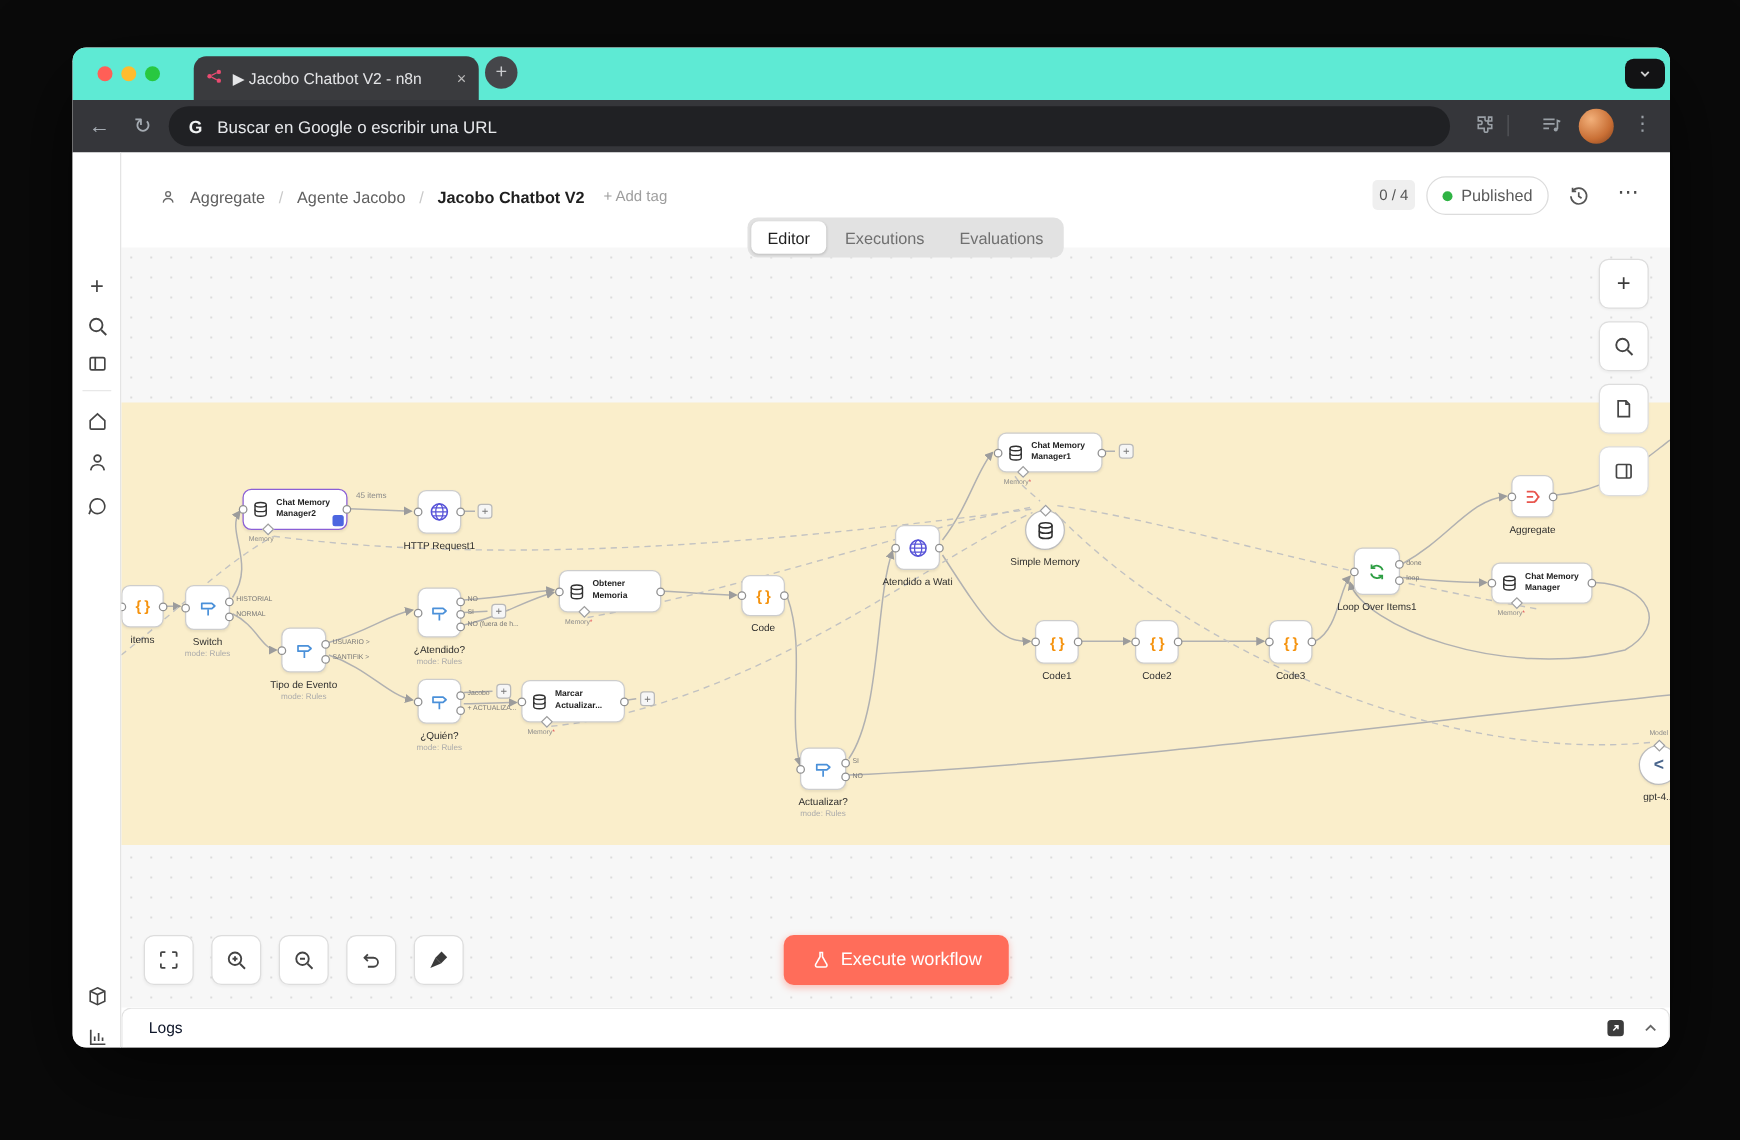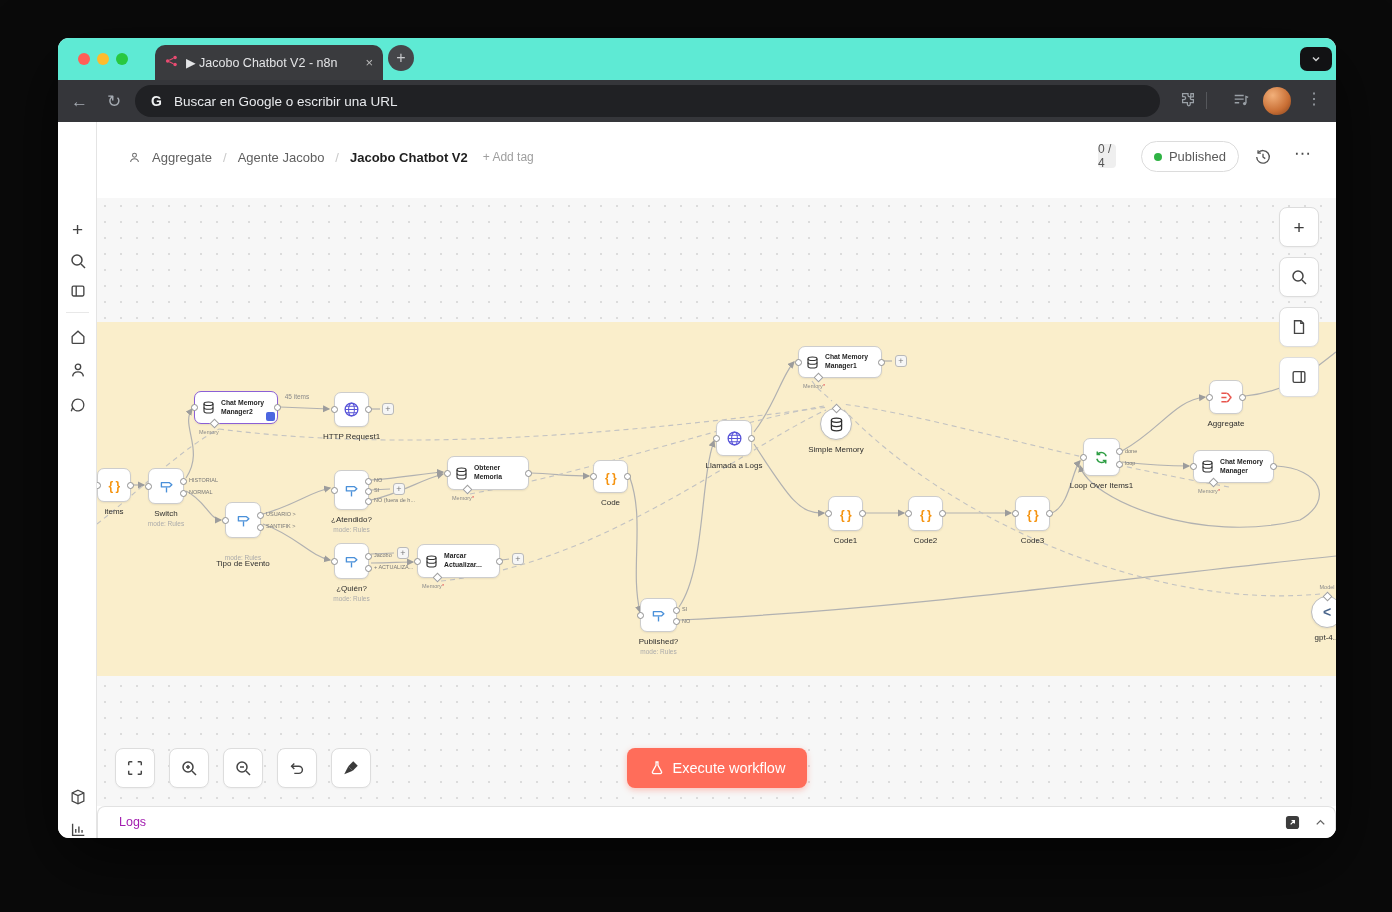--- a/index.html
+++ b/index.html
@@ -29,38 +29,38 @@
   .sicon svg{width:18px;height:18px;display:block;}
   .sdivider{position:absolute;left:8px;top:190px;width:23px;height:1px;background:#e8e8e8;}
   .headrect{position:absolute;left:39px;top:84px;width:1239px;height:76px;background:#fff;}
   .canvasrect{position:absolute;left:39px;top:160px;width:1239px;height:608px;background:#f7f7f7;background-image:radial-gradient(#dcdcdc 1px,transparent 1.2px);background-size:16px 16px;}
   .sticky{position:absolute;left:39px;top:284px;width:1239px;height:354px;background:#faeecb;}
   .edges{position:absolute;left:0;top:0;width:1278px;height:800px;pointer-events:none;}
   .crumbs{position:absolute;left:70px;top:107px;height:24px;display:flex;align-items:center;gap:11px;font-size:13px;color:#606060;}
   .crumbs .slash{color:#c9c9c9;}
   .crumbs .wfname{color:#1f1f1f;font-weight:700;}
   .crumbs .addtag{color:#9e9e9e;font-size:12px;margin-left:4px;}
-  .counter{position:absolute;left:1040px;top:106px;width:18px;height:24px;background:#efefef;border-radius:4px;color:#555;font-size:12px;display:flex;align-items:center;justify-content:center;}
+  .counter{position:absolute;left:1040px;top:106px;width:34px;height:24px;background:#efefef;border-radius:4px;color:#555;font-size:12px;display:flex;align-items:center;justify-content:center;}
   .pubbtn{position:absolute;left:1083px;top:103px;width:98px;height:31px;background:#fff;border:1px solid #dcdcdc;border-radius:16px;display:flex;align-items:center;justify-content:center;gap:7px;font-size:13px;color:#5a5a5a;box-sizing:border-box;}
   .pubdot{width:8px;height:8px;border-radius:50%;background:#2fb344;}
   .histbtn{position:absolute;left:1196px;top:110px;width:18px;height:18px;}
   .morebtn{position:absolute;left:1236px;top:105px;color:#4a4a4a;font-size:17px;letter-spacing:1px;}
 
   .pill{position:absolute;left:540px;top:136px;height:32px;background:#e2e2e2;border-radius:8px;display:flex;align-items:center;padding:3px;box-sizing:border-box;gap:2px;}
   .pill .seg{height:26px;display:flex;align-items:center;padding:0 13px;font-size:13px;color:#6f6f6f;border-radius:6px;}
   .pill .seg.active{background:#fff;color:#1f1f1f;box-shadow:0 1px 2px rgba(0,0,0,.15);}
 
   
   .cbtn{position:absolute;width:40px;height:40px;background:#fff;border:1px solid #ddd;border-radius:8px;display:flex;align-items:center;justify-content:center;box-sizing:border-box;box-shadow:0 1px 2px rgba(0,0,0,.04);}
   .cbtn svg{width:18px;height:18px;}
   .cbtn .plusglyph{font-size:19px;color:#3c3c3c;line-height:1;}
   .exec{position:absolute;left:569px;top:710px;width:180px;height:40px;background:#ff6d5a;border-radius:8px;display:flex;align-items:center;justify-content:center;gap:8px;color:#fff;font-size:14.5px;font-weight:500;box-shadow:0 2px 6px rgba(255,109,90,.4);}
   .exec svg{width:16px;height:16px;}
   .logsbar{position:absolute;left:39px;top:768px;width:1239px;height:32px;background:#fff;border:1px solid #e2e2e2;border-bottom:none;border-radius:8px 8px 0 0;box-sizing:border-box;}
-  .logslabel{position:absolute;left:21px;top:8px;font-size:12.5px;color:#a21caf;}
+  .logslabel{position:absolute;left:21px;top:8px;font-size:12.5px;color:#0f172a;}
   .logsbar .ic1{position:absolute;left:1187px;top:8px;width:15px;height:15px;}
   .logsbar .ic2{position:absolute;left:1215px;top:8px;width:15px;height:15px;}
 
   
   .node{position:absolute;background:#fff;border:1px solid #cdcdcd;border-radius:7px;display:flex;align-items:center;justify-content:center;box-shadow:0 1px 2px rgba(0,0,0,.07);box-sizing:border-box;}
   .node.wide{justify-content:flex-start;padding:0 6px;gap:5px;}
   .node.circle{border-radius:50%;border-color:#bdbdbd;}
   .node.sel{border:1.8px solid #8b5fd6;}
   .nicon svg{width:17px;height:17px;display:block;}
   .node.wide .nicon svg{width:15px;height:15px;}
@@ -212,21 +212,21 @@
               <path d="M10 11v6" stroke="#4a90d9" stroke-width="1.6" fill="none"></path>
               <path d="M4 5.5h9.5l2.8 2.5-2.8 2.5H4z" fill="none" stroke="#4a90d9" stroke-width="1.6" stroke-linejoin="round"></path>
             </svg>
           </span>
           <span class="port in"></span>
           <span class="port out" style="top: 8.5px;"></span>
           <span class="outlabel" style="top: 8px;">USUARIO &gt;</span>
           <span class="port out" style="top: 20.5px;"></span>
           <span class="outlabel" style="top: 20px;">SANTIFIK &gt;</span>
         </div>
-        <div class="nlabel" style="left: 125px; top: 505px; margin-top: 16px;">Tipo de Evento</div>
+        <div class="nlabel" style="left: 125px; top: 505px;">Tipo de Evento</div>
         <div class="nsub" style="left: 125px; top: 516px;">mode: Rules</div>
         <div class="node wide sel" style="left: 136px; top: 353px; width: 84px; height: 33px;">
           <span class="nicon">
             <svg viewBox="0 0 20 20" fill="none" stroke="#303030" stroke-width="1.5">
               <ellipse cx="10" cy="5" rx="6" ry="2.4"></ellipse>
               <path d="M4 5v10c0 1.3 2.7 2.4 6 2.4s6-1.1 6-2.4V5"></path>
               <path d="M4 10c0 1.3 2.7 2.4 6 2.4s6-1.1 6-2.4"></path>
             </svg>
           </span>
           <div class="ntext">Chat Memory Manager2</div>
@@ -320,34 +320,34 @@
               <path d="M10 11v6" stroke="#4a90d9" stroke-width="1.6" fill="none"></path>
               <path d="M4 5.5h9.5l2.8 2.5-2.8 2.5H4z" fill="none" stroke="#4a90d9" stroke-width="1.6" stroke-linejoin="round"></path>
             </svg>
           </span>
           <span class="port in"></span>
           <span class="port out" style="top: 7.83333px;"></span>
           <span class="outlabel" style="top: 7.33333px;">SI</span>
           <span class="port out" style="top: 19.1667px;"></span>
           <span class="outlabel" style="top: 18.6667px;">NO</span>
         </div>
-        <div class="nlabel" style="left: 540.5px; top: 599px;">Published?</div>
+        <div class="nlabel" style="left: 540.5px; top: 599px;">Actualizar?</div>
         <div class="nsub" style="left: 540.5px; top: 610px;">mode: Rules</div>
         <div class="node" style="left: 658px; top: 382px; width: 36px; height: 36px;">
           <span class="nicon">
             <svg viewBox="0 0 20 20" fill="none" stroke="#5753d8">
               <circle cx="10" cy="10" r="7.5" stroke-width="1.5"></circle>
               <ellipse cx="10" cy="10" rx="3.4" ry="7.5" stroke-width="1.2"></ellipse>
               <path d="M2.5 10h15M3.5 6.3h13M3.5 13.7h13" stroke-width="1.2"></path>
             </svg>
           </span>
           <span class="port in"></span>
           <span class="port out" style="top: 50%; margin-top: -3.5px;"></span>
         </div>
-        <div class="nlabel" style="left: 616px; top: 423px;">Llamada a Logs</div>
+        <div class="nlabel" style="left: 616px; top: 423px;">Atendido a Wati</div>
         <div class="node wide" style="left: 740px; top: 308px; width: 84px; height: 32px;">
           <span class="nicon">
             <svg viewBox="0 0 20 20" fill="none" stroke="#303030" stroke-width="1.5">
               <ellipse cx="10" cy="5" rx="6" ry="2.4"></ellipse>
               <path d="M4 5v10c0 1.3 2.7 2.4 6 2.4s6-1.1 6-2.4V5"></path>
               <path d="M4 10c0 1.3 2.7 2.4 6 2.4s6-1.1 6-2.4"></path>
             </svg>
           </span>
           <div class="ntext">Chat Memory Manager1</div>
           <span class="port in"></span>
@@ -504,20 +504,25 @@
       <span class="pubdot"></span>
       <span>Published</span>
     </div>
     <span class="histbtn"><svg viewBox="0 0 20 20" fill="none" stroke="#555" stroke-width="1.5">
           <path d="M4.5 5.5A7 7 0 1 1 3 10"></path>
           <path d="M4.5 2.5v3.2h3.2"></path>
           <path d="M10 6.5V10l2.5 1.8"></path>
         </svg></span>
     <span class="morebtn">⋯</span>
 
+    <div class="pill">
+      <span class="seg active">Editor</span>
+      <span class="seg">Executions</span>
+      <span class="seg">Evaluations</span>
+    </div>
 
     <div class="cbtn" style="left:1221px;top:169px">
         <span class="plusglyph">+</span>
       </div>
     <div class="cbtn" style="left:1221px;top:219px">
         <svg viewBox="0 0 18 18" fill="none" stroke="#444" stroke-width="1.5">
           <circle cx="8" cy="8" r="5"></circle>
           <path d="M12 12l4 4"></path>
         </svg>
       </div>

